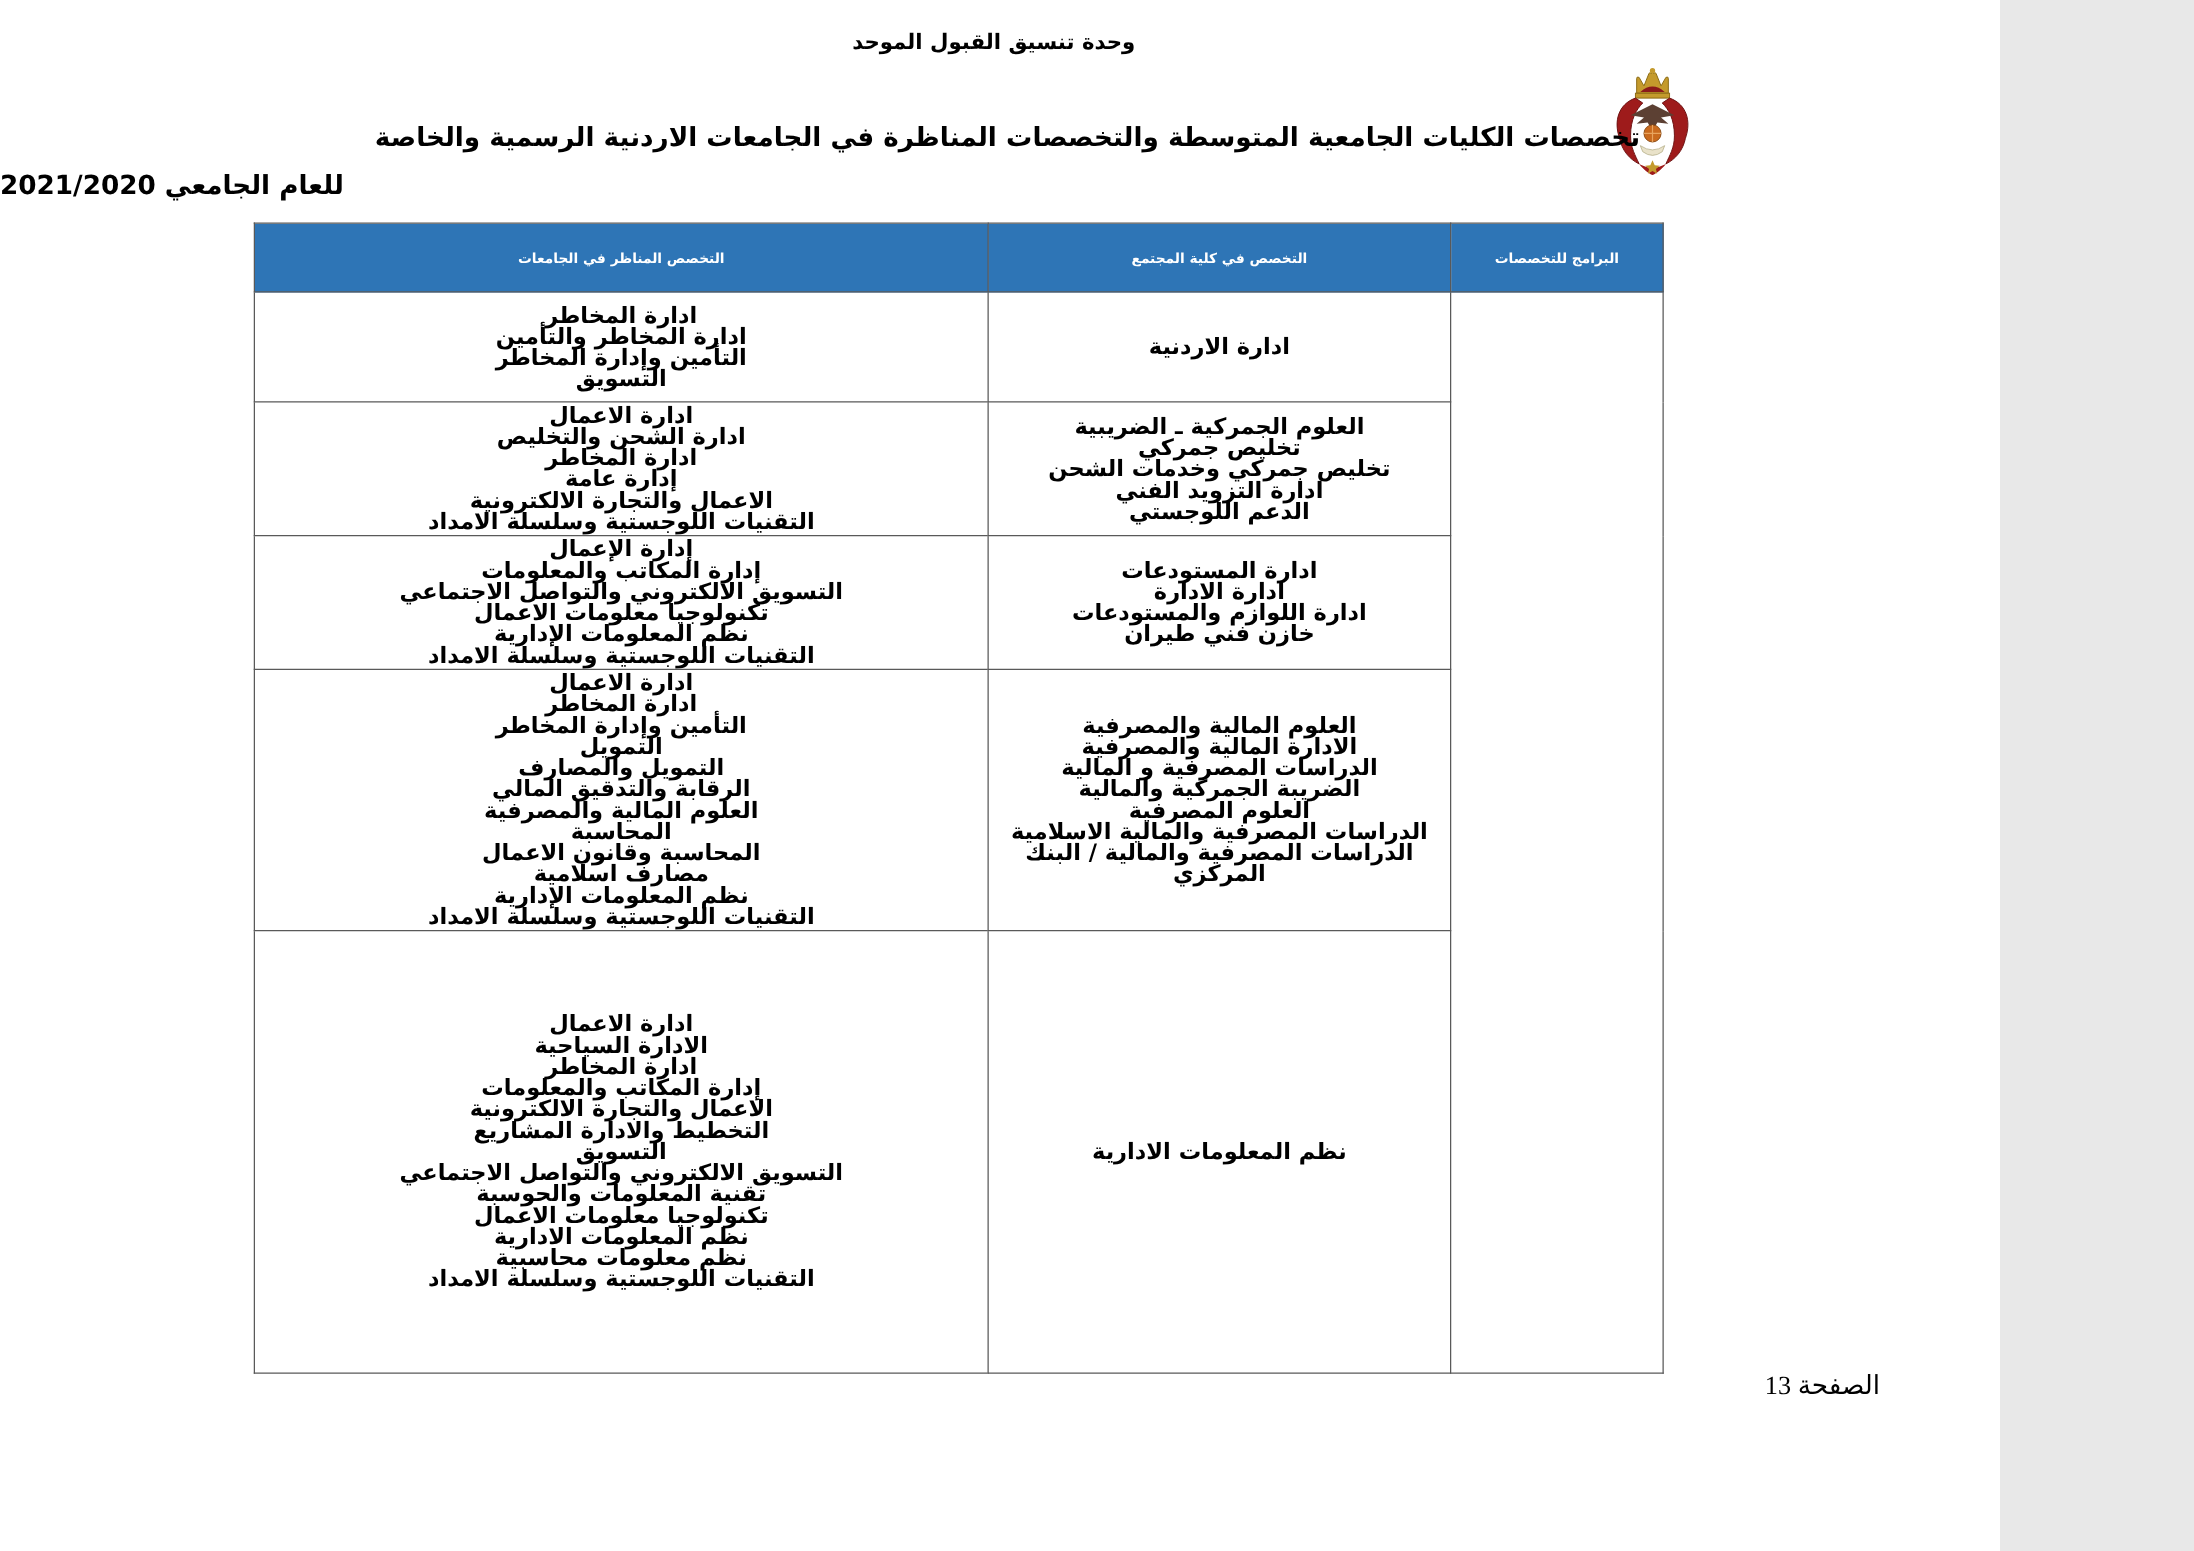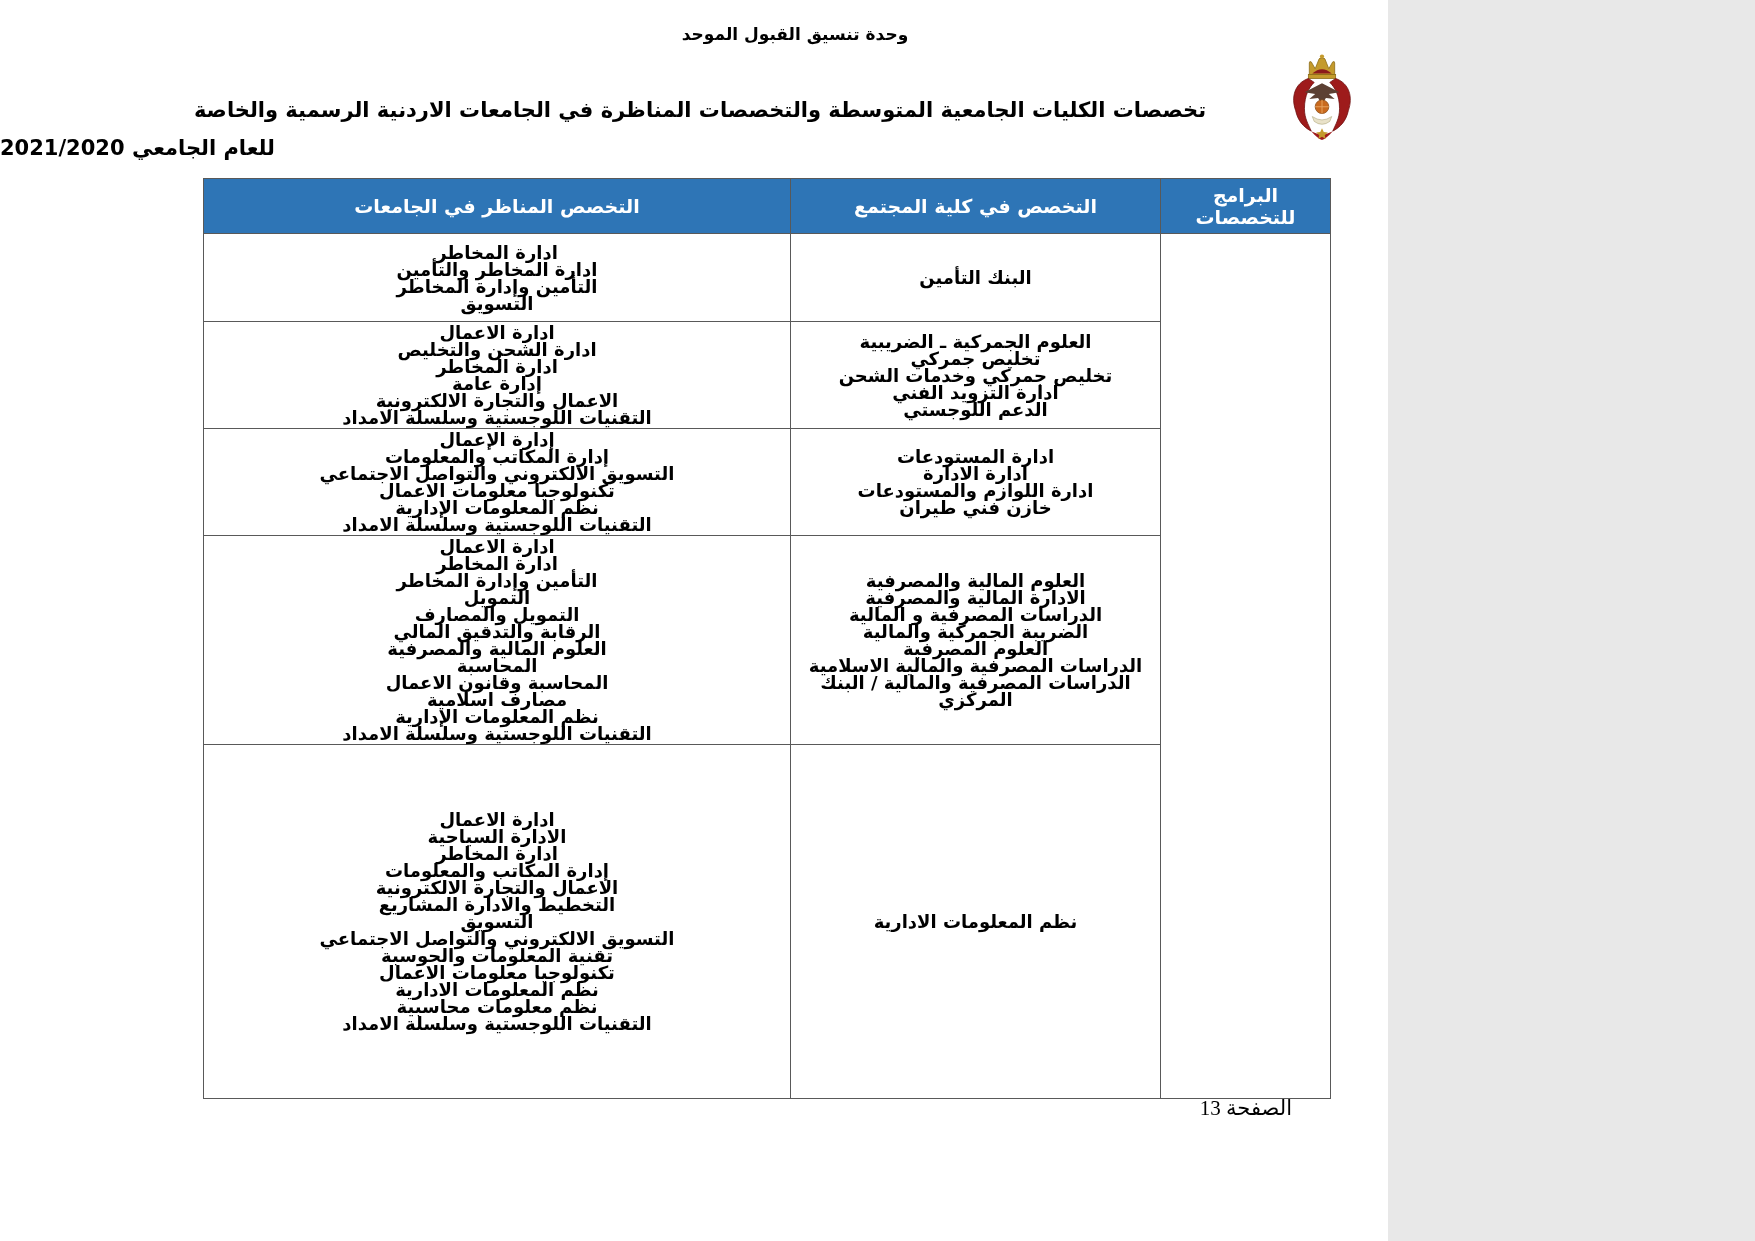--- a/index.html
+++ b/index.html
@@ -1,18 +1,18 @@
 <!DOCTYPE html>
 <html lang="ar"><head>
 <meta charset="utf-8">
 <style>
   html,body{margin:0;padding:0;background:#e8e8e8;}
   .page{
     position:relative;
-    width:1388px;height:1241px;
+    width:1600px;height:1241px;
     background:#ffffff;
     font-family:"DejaVu Sans", sans-serif;
     overflow:hidden;
   }
   .org-title{
     position:absolute;top:24px;left:0;width:1590px;
     text-align:center;direction:rtl;
     font-size:17px;font-weight:bold;color:#000;
   }
   .logo{position:absolute;left:1283px;top:50px;width:78px;height:94px;}
@@ -38,21 +38,21 @@
   table.spec th, table.spec td{
     border:1px solid #595959;
     text-align:center;vertical-align:middle;
     font-weight:bold;
     padding:2px 4px;
     box-sizing:border-box;
   }
   table.spec thead tr{height:55px;}
   table.spec th{
     background:#2E75B6;color:#ffffff;
-    font-size:19px;
+    font-size:11px;
   }
   table.spec td{
     font-size:18px;line-height:17px;color:#000;
     white-space:pre-line;
   }
   tr.r1{height:88px;}
   tr.r2{height:106px;}
   tr.r3{height:103px;}
   tr.r4{height:206px;}
   tr.r5{height:354px;}
@@ -107,21 +107,21 @@
     <thead>
       <tr>
         <th>البرامج للتخصصات</th>
         <th>التخصص في كلية المجتمع</th>
         <th>التخصص المناظر في الجامعات</th>
       </tr>
     </thead>
     <tbody>
       <tr class="r1">
         <td class="programs-cell" rowspan="5"></td>
-        <td>البنك التأمين</td>
+        <td>ادارة الاردنية</td>
         <td>ادارة المخاطر
 ادارة المخاطر والتأمين
 التأمين وإدارة المخاطر
 التسويق</td>
       </tr>
       <tr class="r2">
         <td>العلوم الجمركية ـ الضريبية
 تخليص جمركي
 تخليص جمركي وخدمات الشحن
 ادارة التزويد الفني

